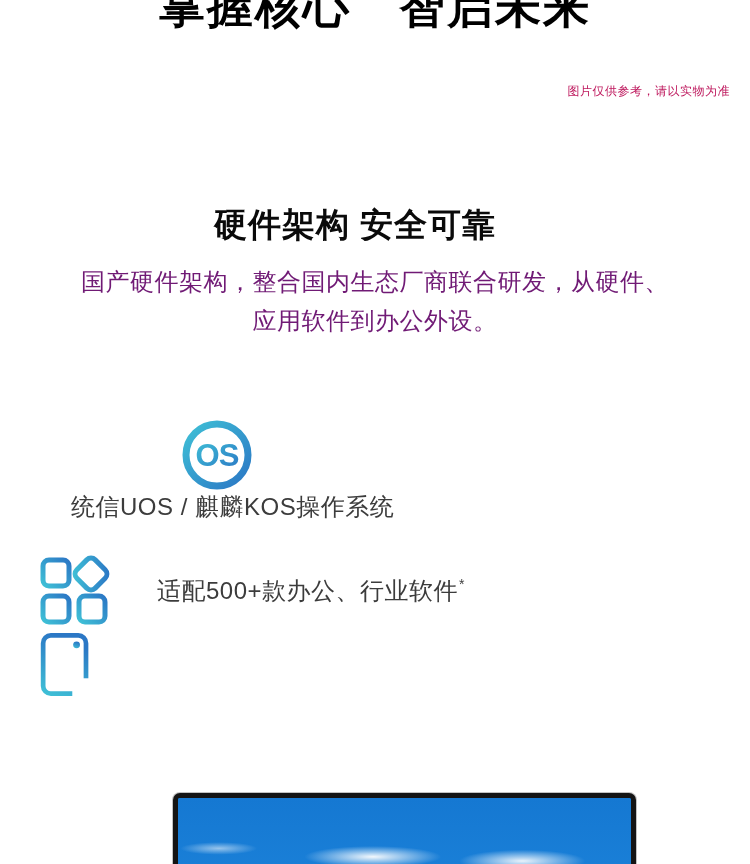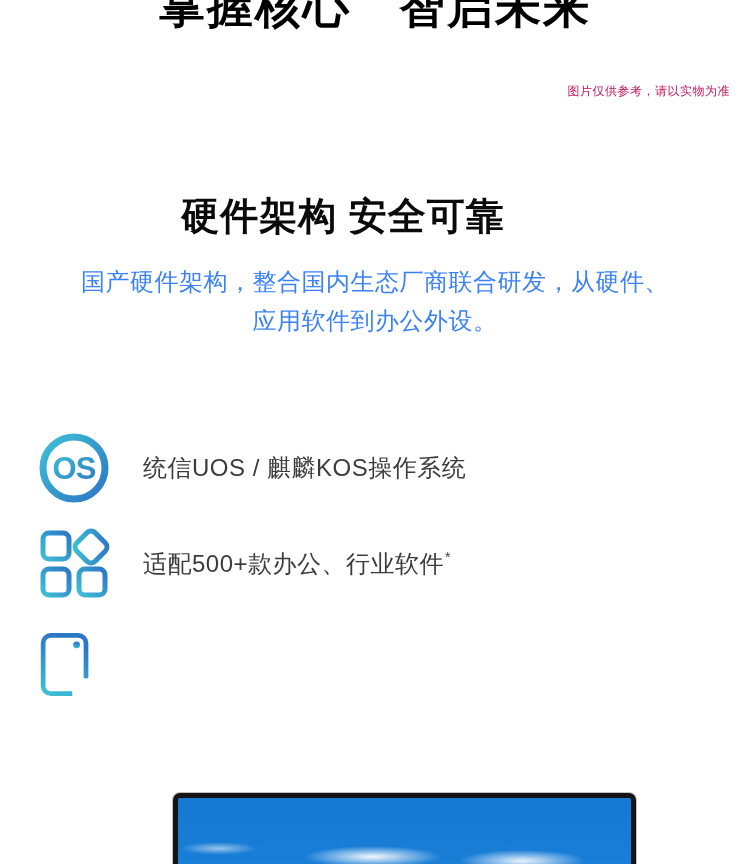--- a/index.html
+++ b/index.html
@@ -18,38 +18,38 @@
     color: #000000; letter-spacing: 2px; white-space: nowrap;
   }
 
   .disclaimer {
     position: absolute; top: 83px; right: 20px;
     font-size: 12px; color: #be185d; letter-spacing: 0.5px;
   }
 
   .section-heading {
     position: absolute; top: 191px; left: 0; width: 686px;
-    margin: 0; text-align: center;
-    font-size: 38px; font-weight: 700; color: #0a0a0a;
+    margin: 12px; text-align: center;
+    font-size: 33px; font-weight: 700; color: #0a0a0a;
     letter-spacing: 1px;
   }
 
   .section-desc {
     position: absolute; top: 262px; left: 0; width: 750px;
-    text-align: center; color: #3b82f6;
+    text-align: center; color: #701a75;
     font-size: 24px; line-height: 39px; letter-spacing: 0.5px;
   }
   .desc-line { display: block; }
 
   .feature-row {
     position: absolute; left: 38px;
     display: flex; align-items: center;
   }
-  .feature-row.row-1 { top: 432px; height: 72px; }
-  .feature-row.row-2 { top: 527px; height: 73px; }
+  .feature-row.row-1 { top: 419px; height: 72px; flex-direction: column; }
+  .feature-row.row-2 { top: 554px; height: 73px; gap: 14px; }
   .feature-row.row-3 { top: 629px; height: 78px; }
 
   .feature-icon { width: 72px; display: flex; justify-content: flex-start; flex: 0 0 72px; }
   .feature-icon svg { display: block; }
 
   .feature-text {
     margin-left: 33px;
     font-size: 24px; color: #3c3c3c; letter-spacing: 0.5px;
     white-space: nowrap;
     text-align: right;

